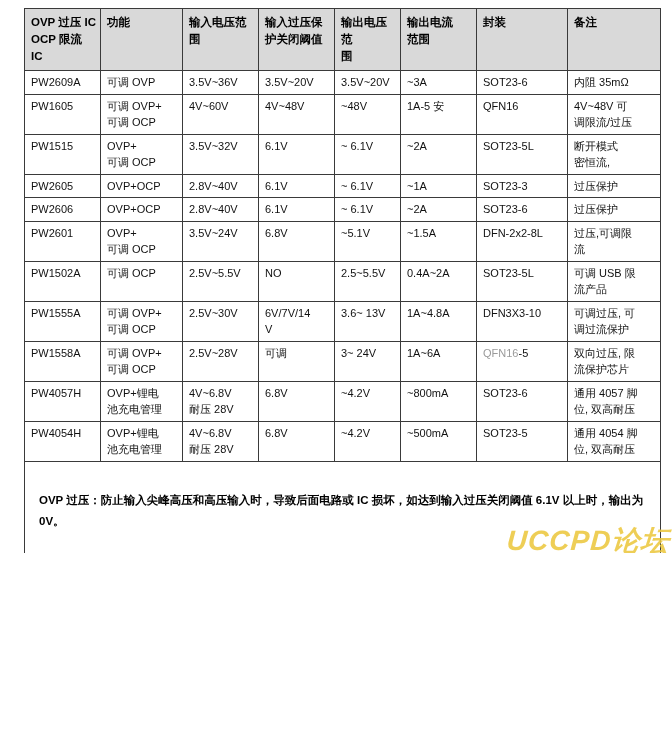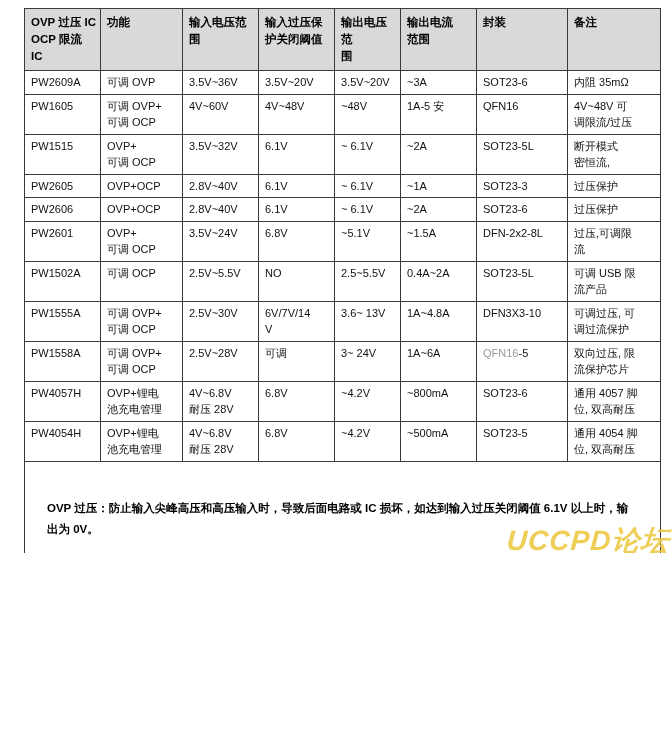--- a/index.html
+++ b/index.html
@@ -41,21 +41,21 @@
   .ic-table td {
     font-size: 11px;
     font-weight: normal;
     line-height: 16.5px;
     padding: 3px 4px 3px 6px;
   }
   .ic-table td.note-cell { padding-right: 3px; }
   .muted { color: #9a9a9a; }
   .footer-cell { padding: 4px 6px 5px 6px !important; }
   .footer-cell p {
-    margin: 16px;
+    margin: 8px;
     font-size: 11.5px;
     font-weight: bold;
     line-height: 21px;
     color: #000;
     white-space: normal;
   }
   .watermark {
     position: absolute;
     right: 2px;
     bottom: -7px;

